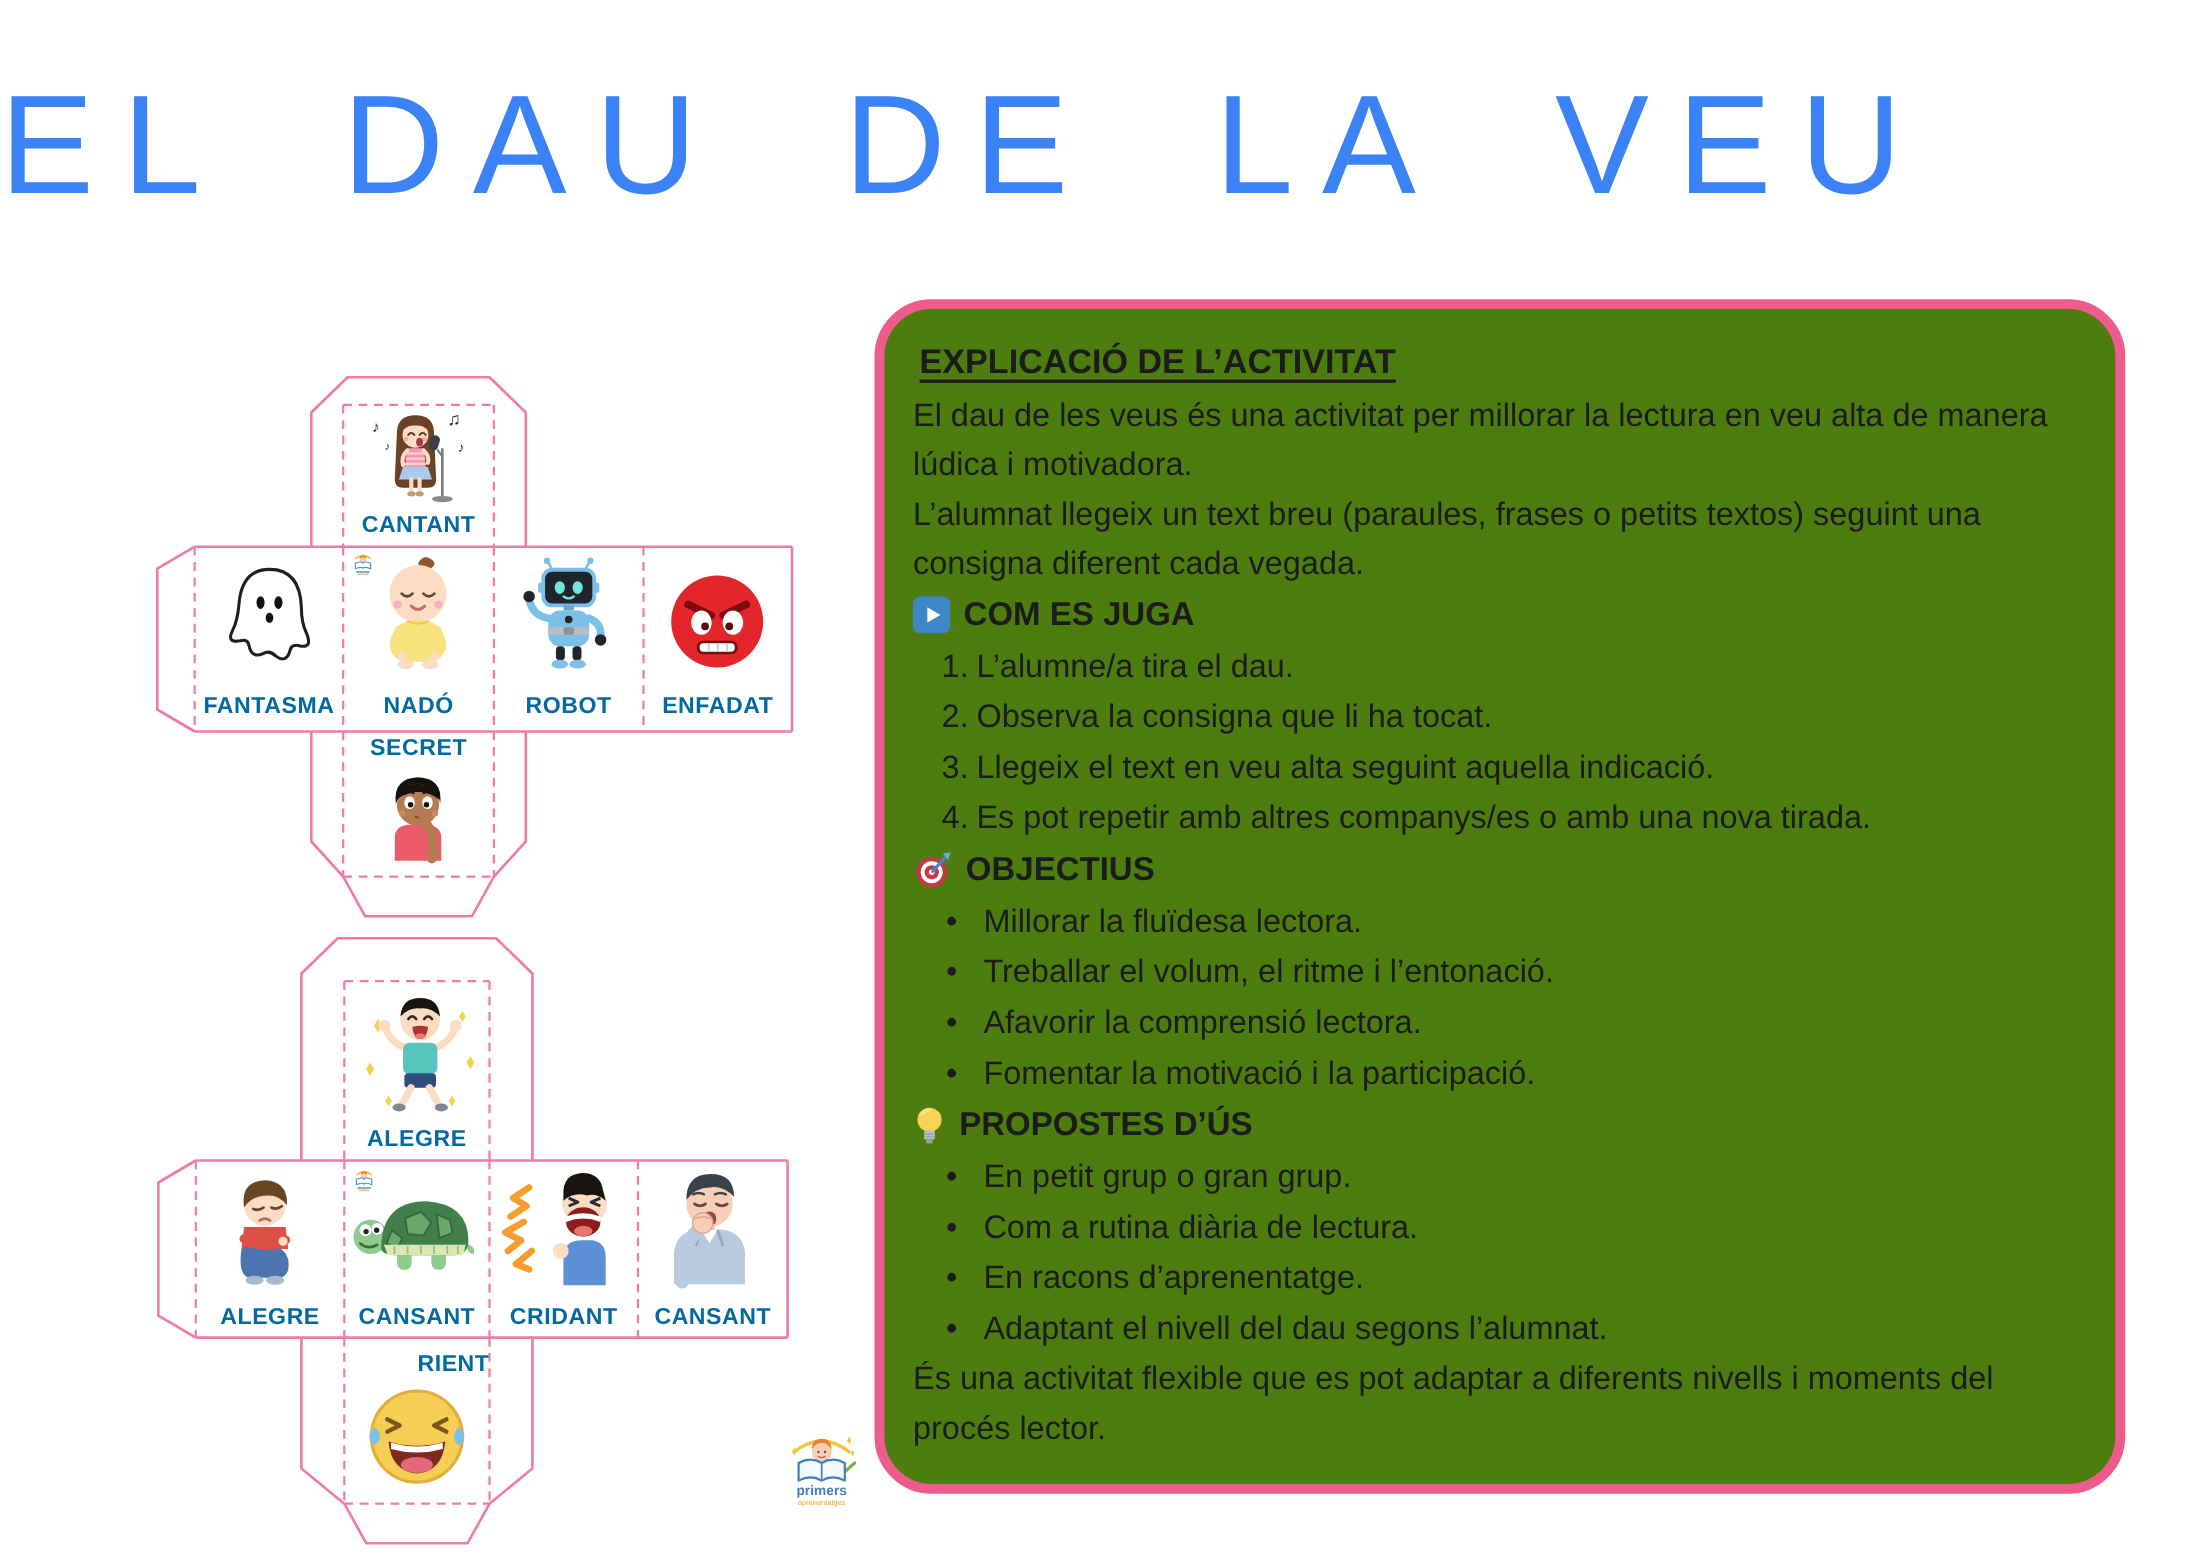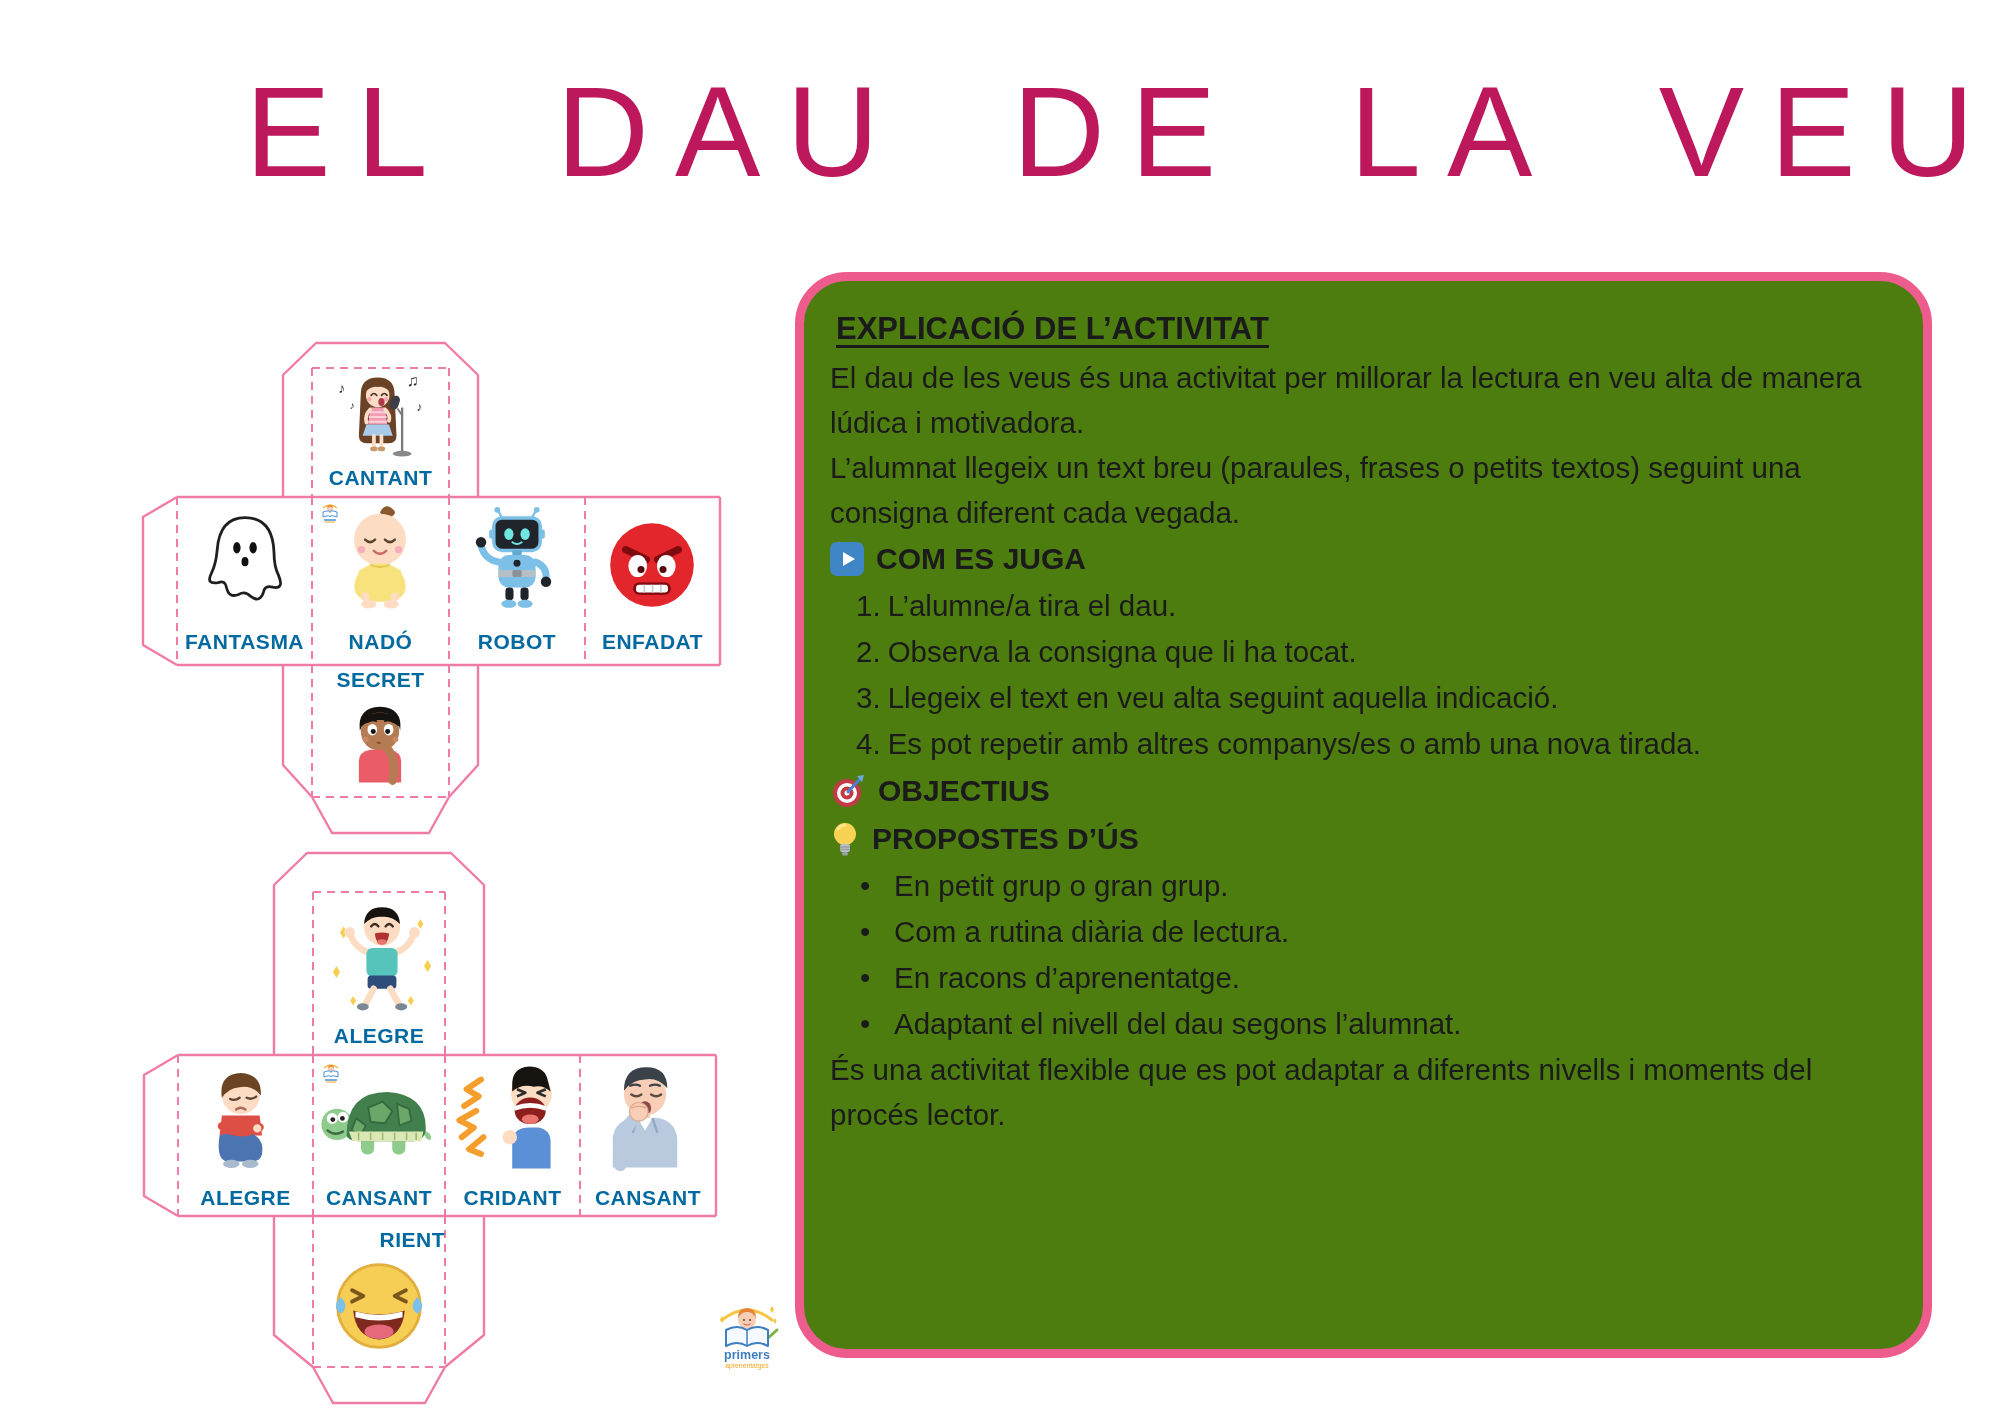--- a/index.html
+++ b/index.html
@@ -1,20 +1,20 @@
 <!DOCTYPE html>
 <html><head>
 <meta charset="utf-8">
 <style>
   html,body{margin:0;padding:0;background:#ffffff;}
   .page{position:relative;width:2000px;height:1414px;background:#ffffff;overflow:hidden;
         font-family:"Liberation Sans",sans-serif;color:#1b1b1b;}
 
-  .title{position:absolute;top:58px;left:0;width:100%;text-align:right;
-         font-size:128px;font-weight:400;color:#be185d;letter-spacing:26px;word-spacing:46px;
+  .title{position:absolute;top:58px;left:0;width:100%;text-align:left;
+         font-size:128px;font-weight:400;color:#3b82f6;letter-spacing:26px;word-spacing:46px;
          white-space:nowrap;font-family:"Liberation Sans",sans-serif;}
 
   .die{position:absolute;}
   .net{position:absolute;left:0;top:0;}
   .net path{fill:none;stroke:#F07BA6;stroke-width:2.4;stroke-linejoin:round;}
   .net path.dash{stroke-dasharray:8 6;stroke-width:2;}
 
   .face-img{position:absolute;display:flex;align-items:center;justify-content:center;}
   .face-img svg{width:100%;height:100%;}
   .flabel{position:absolute;text-align:center;font-weight:bold;font-size:21px;
@@ -359,20 +359,26 @@
       <svg width="36" height="36" viewBox="0 0 36 36">
         <circle cx="17" cy="20" r="14" fill="#C13A45"></circle>
         <circle cx="17" cy="20" r="10" fill="#ffffff"></circle>
         <circle cx="17" cy="20" r="6.5" fill="#C13A45"></circle>
         <circle cx="17" cy="20" r="2.5" fill="#ffffff"></circle>
         <path d="M18 19 L29 7" stroke="#4A7FD4" stroke-width="3" stroke-linecap="round"></path>
         <path d="M27 3 L34 2 L32 9 Z" fill="#6FA8E8"></path>
       </svg>
       <span>OBJECTIUS</span>
     </div>
+    <ul class="bul">
+      <li>Millorar la fluïdesa lectora.</li>
+      <li>Treballar el volum, el ritme i l’entonació.</li>
+      <li>Afavorir la comprensió lectora.</li>
+      <li>Fomentar la motivació i la participació.</li>
+    </ul>
 
     <div class="sec-head">
       <svg width="30" height="37" viewBox="0 0 30 37">
         <circle cx="15" cy="13" r="11" fill="#F8D353"></circle>
         <path d="M8 8 Q11 4 15 4" stroke="#FBE48C" stroke-width="3" fill="none" stroke-linecap="round"></path>
         <rect x="10" y="23" width="10" height="8" rx="2" fill="#B9BFC6"></rect>
         <path d="M10 26 H20 M10 28.5 H20" stroke="#98A0A8" stroke-width="1.3"></path>
         <rect x="12" y="31" width="6" height="3.5" rx="1.5" fill="#98A0A8"></rect>
       </svg>
       <span>PROPOSTES D’ÚS</span>

